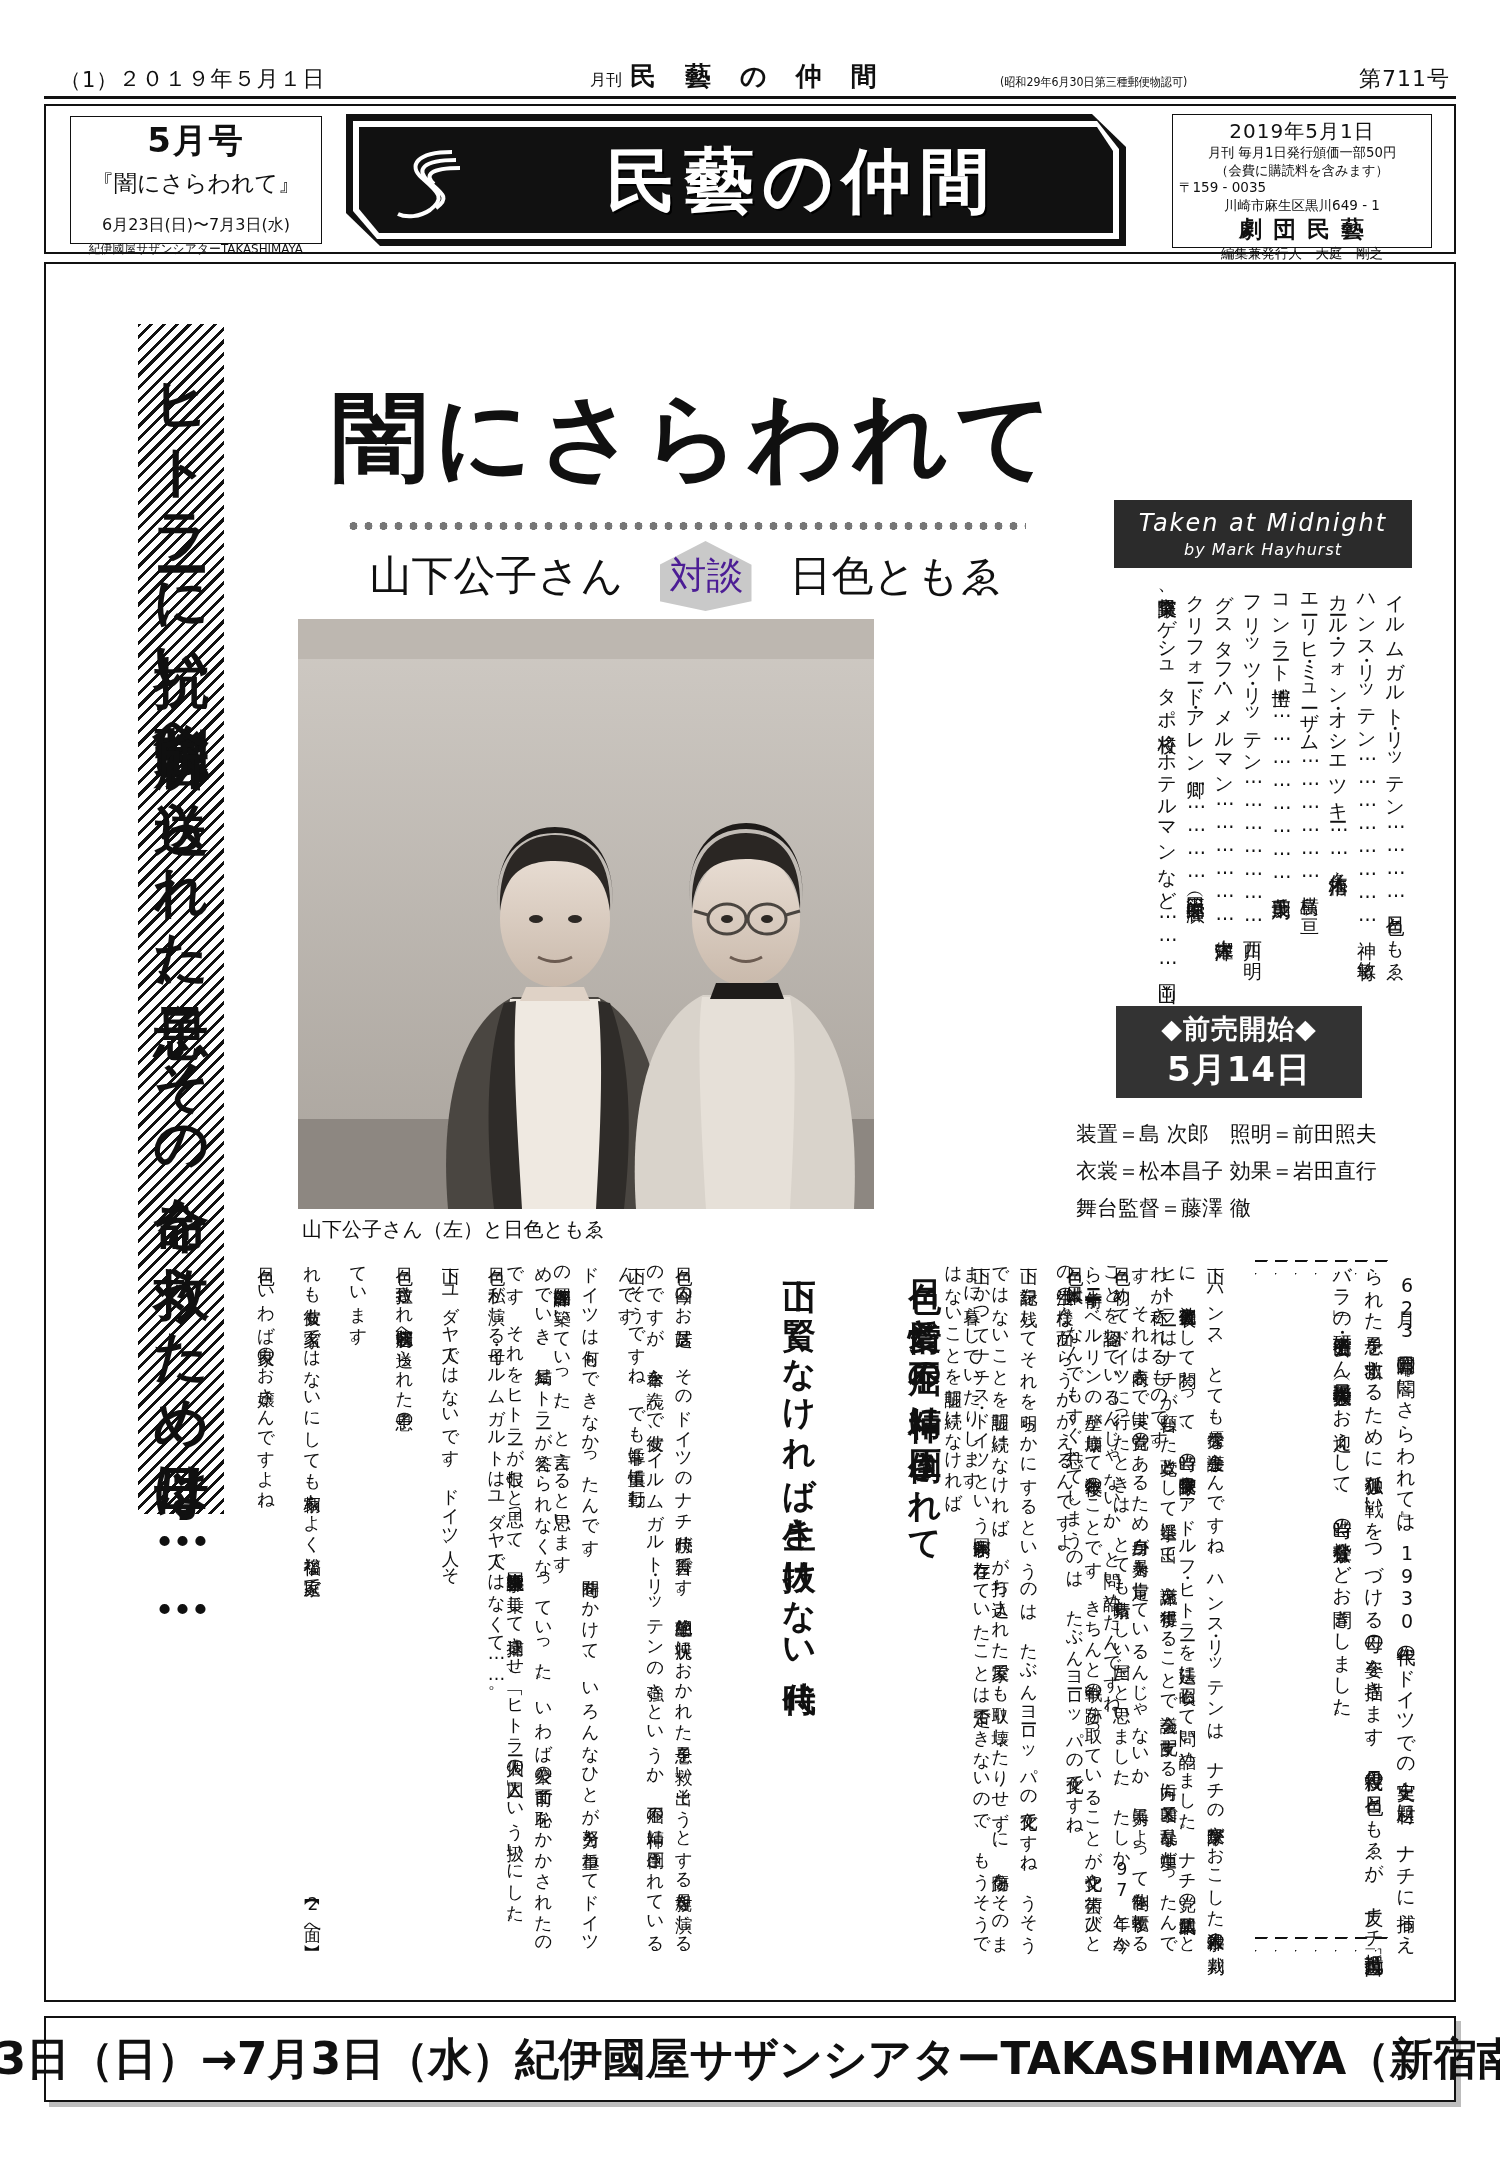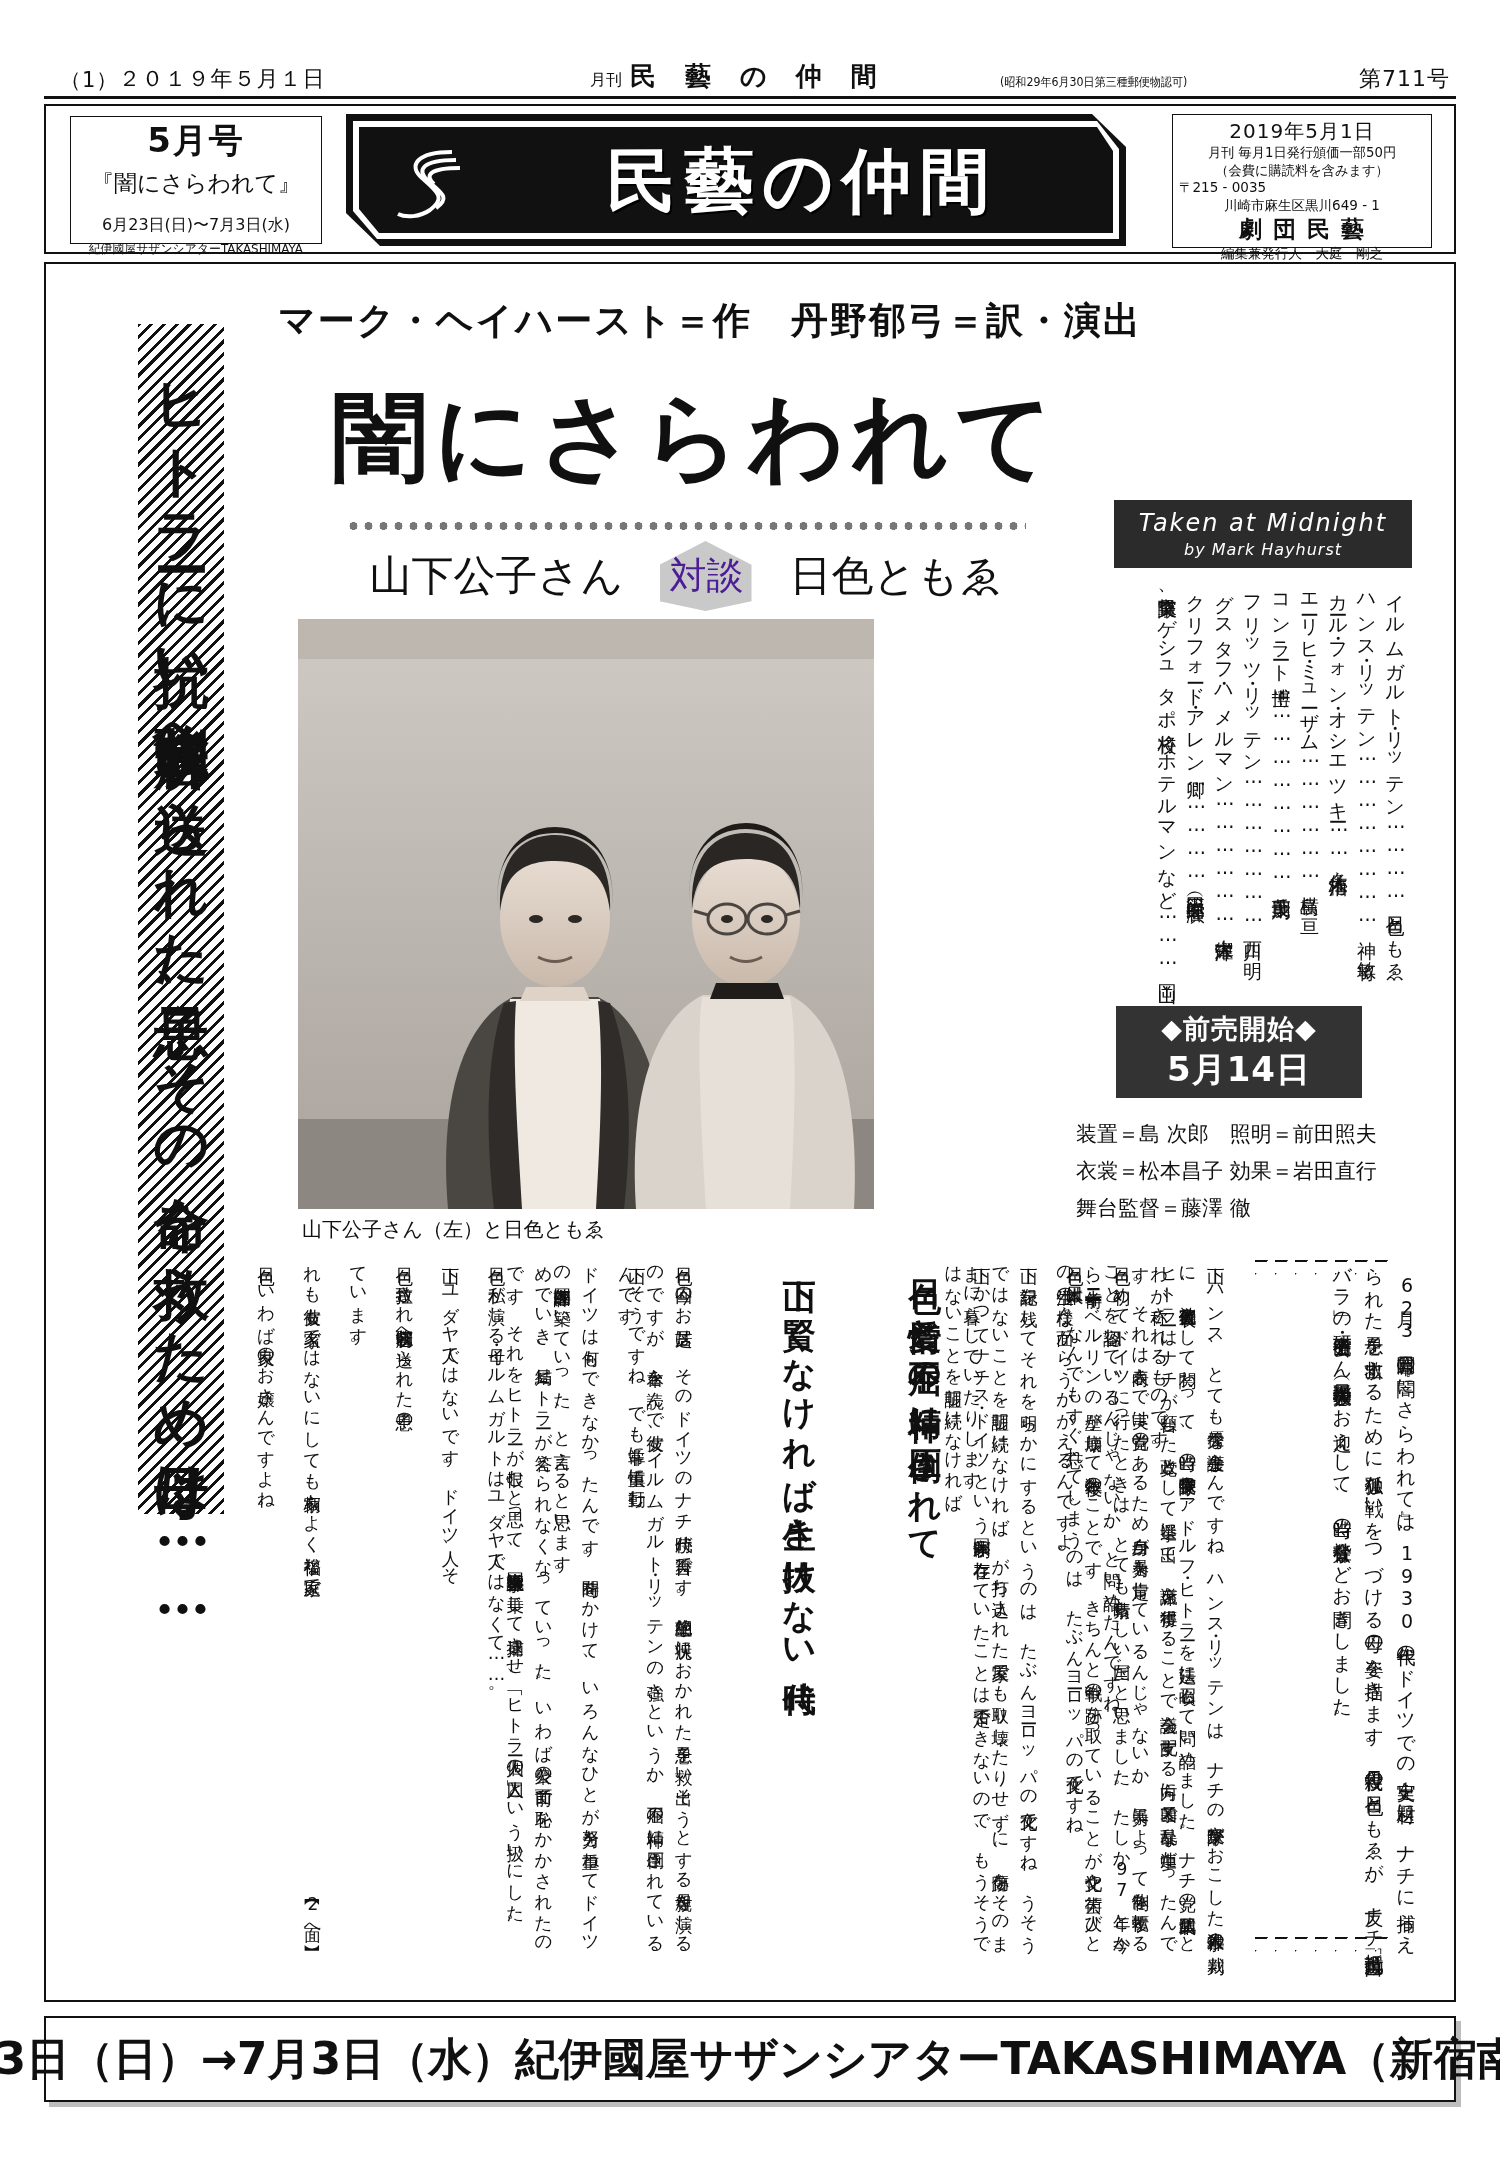--- a/index.html
+++ b/index.html
@@ -271,37 +271,36 @@
           </g>
         </svg>
       </div>
       <div class="logo-text">民藝の仲間</div>
     </div>
 
     <div class="mh-right">
       <div class="mr-date">2019年5月1日</div>
       <div class="mr-line">月刊 毎月1日発行頒価一部50円</div>
       <div class="mr-line">（会費に購読料を含みます）</div>
-      <div class="mr-addr" style="text-align:left">〒215 - 0035</div>
+      <div class="mr-addr" style="text-align:left">〒159 - 0035</div>
       <div class="mr-addr">川崎市麻生区黒川649 - 1</div>
       <div class="mr-co">劇団民藝</div>
       <div class="mr-small">編集兼発行人　大庭　剛之</div>
       <div class="mr-small">電話044（987）7711〈代〉</div>
       <div class="mr-small">FAX.044（986）0034</div>
     </div>
   </div>
 
   <div class="content-frame">
 
     <div class="lead-banner">
       <div class="hatch"></div>
       <div class="lead-vert">ヒトラーに抗い強制収容所へ送られた息子、その命を救うため母は……</div>
     </div>
 
-    <div class="credits">マーク・ヘイハースト＝作　丹野郁弓＝訳・演出</div>
 
     <div class="brush-title">闇にさらわれて</div>
     <div class="dotrule"></div>
 
     <div class="talk-row">
       <span>山下公子さん</span>
       <span class="talk-badge">
           <span>対談</span>
         </span>
       <span>日色ともゑ</span>

